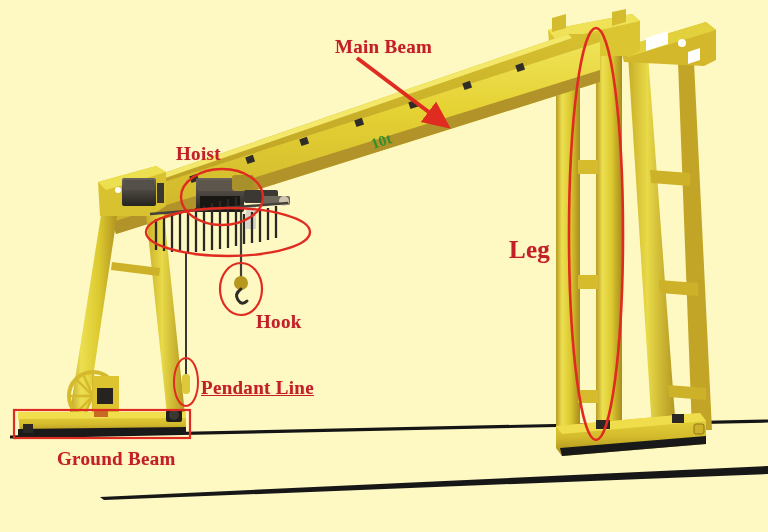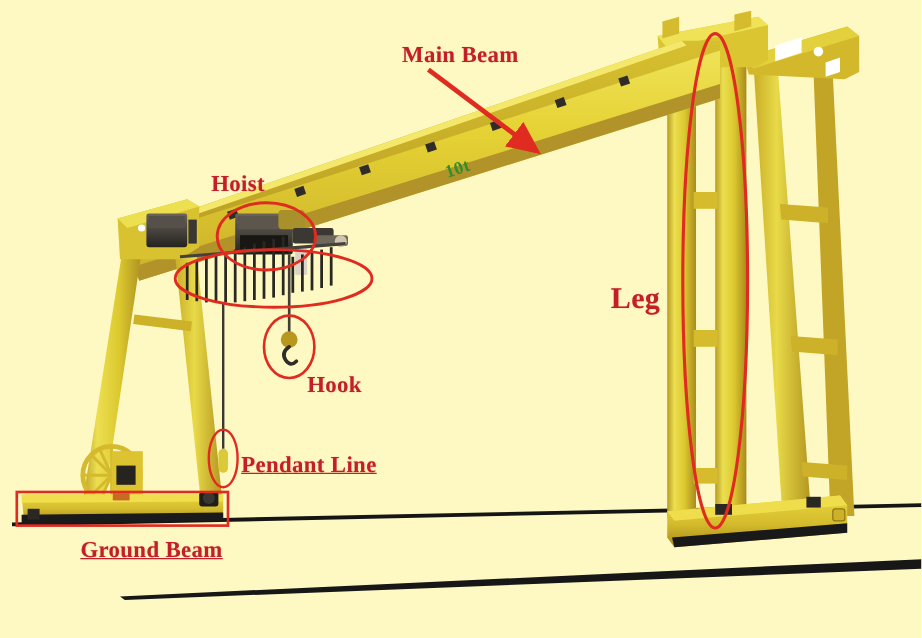--- a/index.html
+++ b/index.html
@@ -209,19 +209,19 @@
       <ellipse cx="186" cy="382" rx="12" ry="24" stroke-width="2"></ellipse>
       <rect x="14" y="410" width="176" height="28" stroke-width="2.2"></rect>
       <ellipse cx="596" cy="234" rx="27" ry="206" stroke-width="2.6"></ellipse>
     </g>
   </svg>
 
   <div class="lbl lbl-red" style="left:335px;top:36px;font-size:19px;">Main Beam</div>
   <div class="lbl lbl-red" style="left:176px;top:143px;font-size:19px;">Hoist</div>
   <div class="lbl lbl-red" style="left:222px;top:311px;font-size:19px;margin-left:34px;">Hook</div>
   <div class="lbl lbl-red" style="left:201px;top:377px;font-size:19px;text-decoration:underline;">Pendant Line</div>
-  <div class="lbl lbl-red" style="left:67px;top:448px;font-size:19px;text-decoration:underline;">Ground Beam</div>
+  <div class="lbl lbl-red" style="left:57px;top:448px;font-size:19px;">Ground Beam</div>
   <div class="lbl lbl-red" style="left:509px;top:236px;font-size:25px;">Leg</div>
 
   <div class="lbl lbl-grn" style="left:369px;top:137px;font-size:15px;
        transform:rotate(-19deg);transform-origin:left top;">10t</div>
 
 </div>
 
 </body></html>

